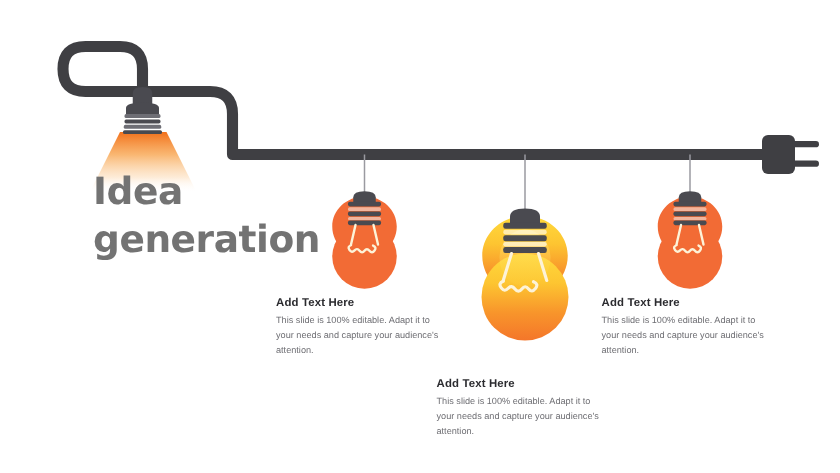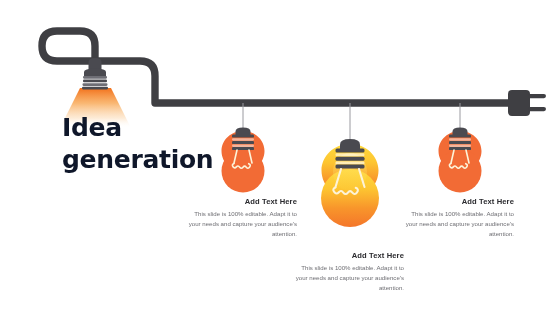--- a/index.html
+++ b/index.html
@@ -18,25 +18,25 @@
 
   .title{
     position:absolute;
     left:62px; top:112px;
     width:170px;
     font-family:"DejaVu Sans","Liberation Sans",sans-serif;
     font-weight:700;
     font-size:25px;
     line-height:1.28;
     letter-spacing:-0.3px;
-    color:#0f172a;
+    color:#737373;
     white-space:pre-line;
   }
 
-  .txtblock{position:absolute;text-align:right;}
+  .txtblock{position:absolute;text-align:left;}
   .txtblock .head{
     font-family:"Liberation Sans",sans-serif;
     font-weight:700;
     font-size:7.6px;
     color:#2b2b2f;
     letter-spacing:.1px;
     margin:0 0 3px 0;
   }
   .txtblock .body{
     font-family:"Liberation Sans",sans-serif;

